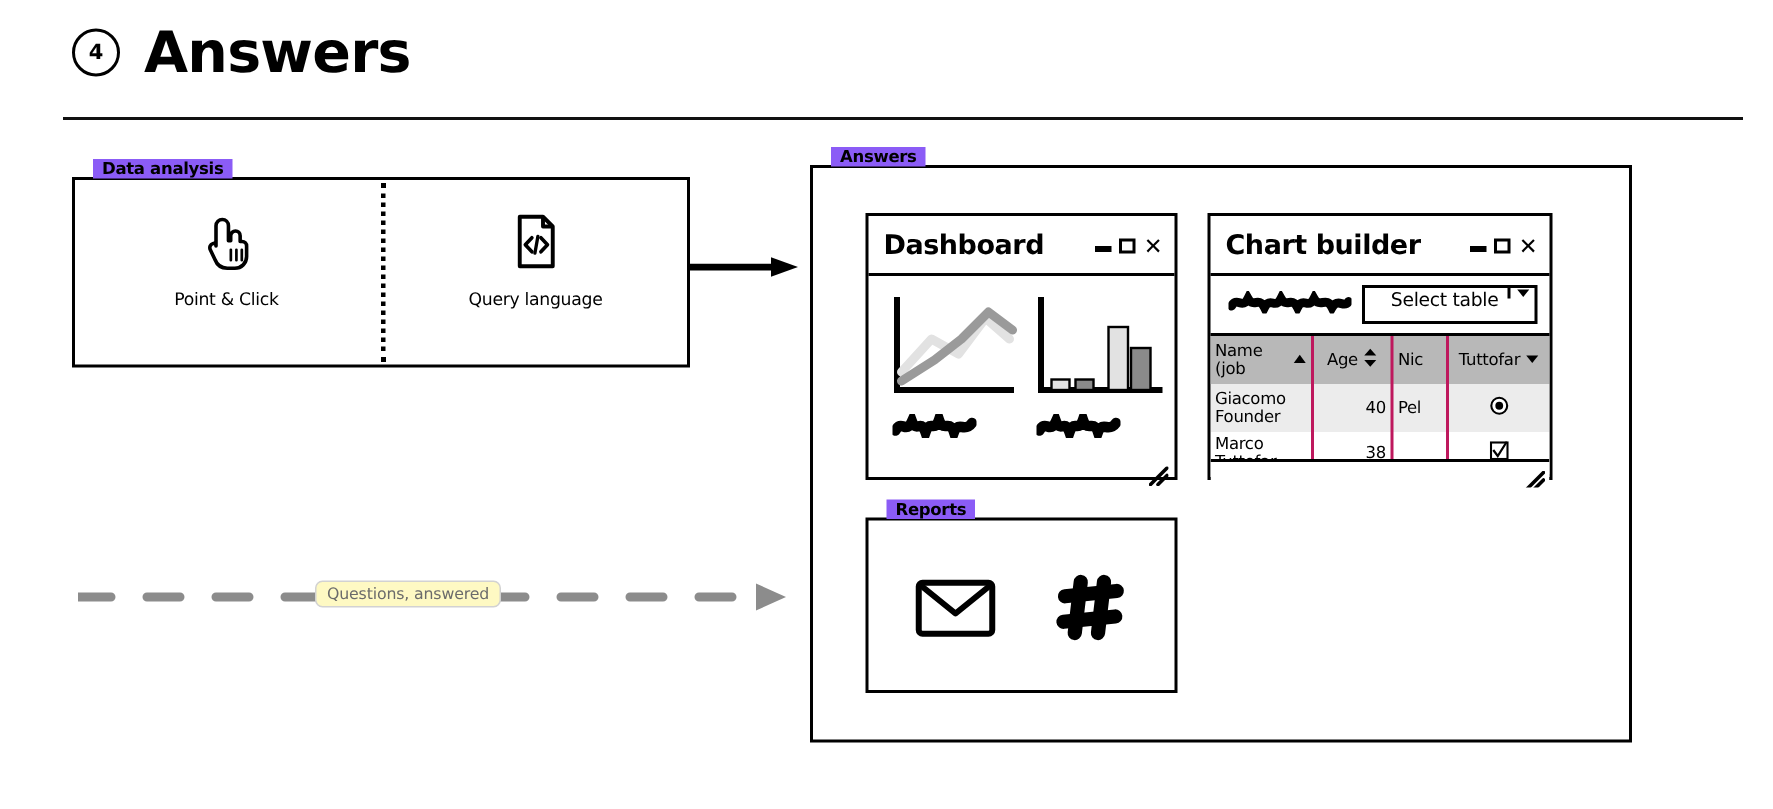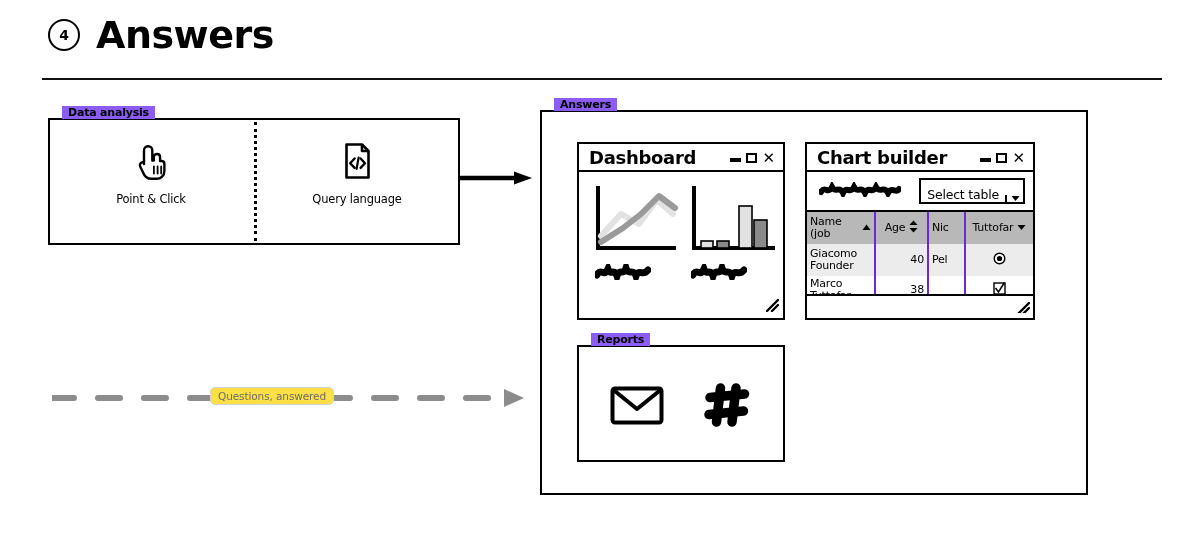--- a/index.html
+++ b/index.html
@@ -129,21 +129,21 @@
   }
 
   
   .win {
     position: absolute;
     border: 2.5px solid #000;
     background: #fff;
     box-sizing: border-box;
   }
   .win-title {
-    height: 28px;
+    height: 40px;
     border-bottom: 2.5px solid #000;
     display: flex;
     align-items: center;
     justify-content: space-between;
     padding: 1px 8px 0 10px;
     box-sizing: border-box;
   }
   .win-title-text {
     font-size: 18px;
     font-weight: 700;
@@ -201,24 +201,25 @@
     height: 40px;
     border-bottom: 2.5px solid #000;
     display: flex;
     align-items: center;
     justify-content: space-between;
     padding: 0 8px 0 12px;
     box-sizing: border-box;
   }
   .select-box {
     display: flex;
-    align-items: flex-end;
+    align-items: flex-start;
     border: 2px solid #000;
     height: 22px;
     background: #fff;
+    padding-left: 11px;
   }
   .select-label {
     font-size: 12.5px;
     padding: 0 6px;
     display: flex;
     align-items: center;
     letter-spacing: -0.2px;
   }
   .select-caret {
     border-left: 2px solid #000;
@@ -235,21 +236,21 @@
     overflow: hidden;
   }
   table.cb-table {
     border-collapse: collapse;
     width: 100%;
     table-layout: fixed;
     font-size: 11px;
   }
   table.cb-table th,
   table.cb-table td {
-    border-right: 2px solid #6d28d9;
+    border-right: 2px solid #be185d;
     padding: 1px 3px;
     vertical-align: middle;
     letter-spacing: -0.2px;
     line-height: 1.08;
   }
   table.cb-table th:last-child,
   table.cb-table td:last-child { border-right: none; }
   table.cb-table thead th {
     background: #b8b8b8;
     font-weight: 400;
@@ -302,21 +303,21 @@
     top: 386px;
     width: 480px;
     height: 24px;
   }
   #qa-chip {
     position: absolute;
     left: 210px;
     top: 387px;
     border: 1px solid #d2d2d2;
     border-radius: 5px;
-    background: #fde047;
+    background: #fef9c3;
     padding: 2px 7px;
     font-size: 10.5px;
     color: #6b6b6b;
     letter-spacing: -0.1px;
     white-space: nowrap;
   }
 </style>
 </head>
 <body>
 

